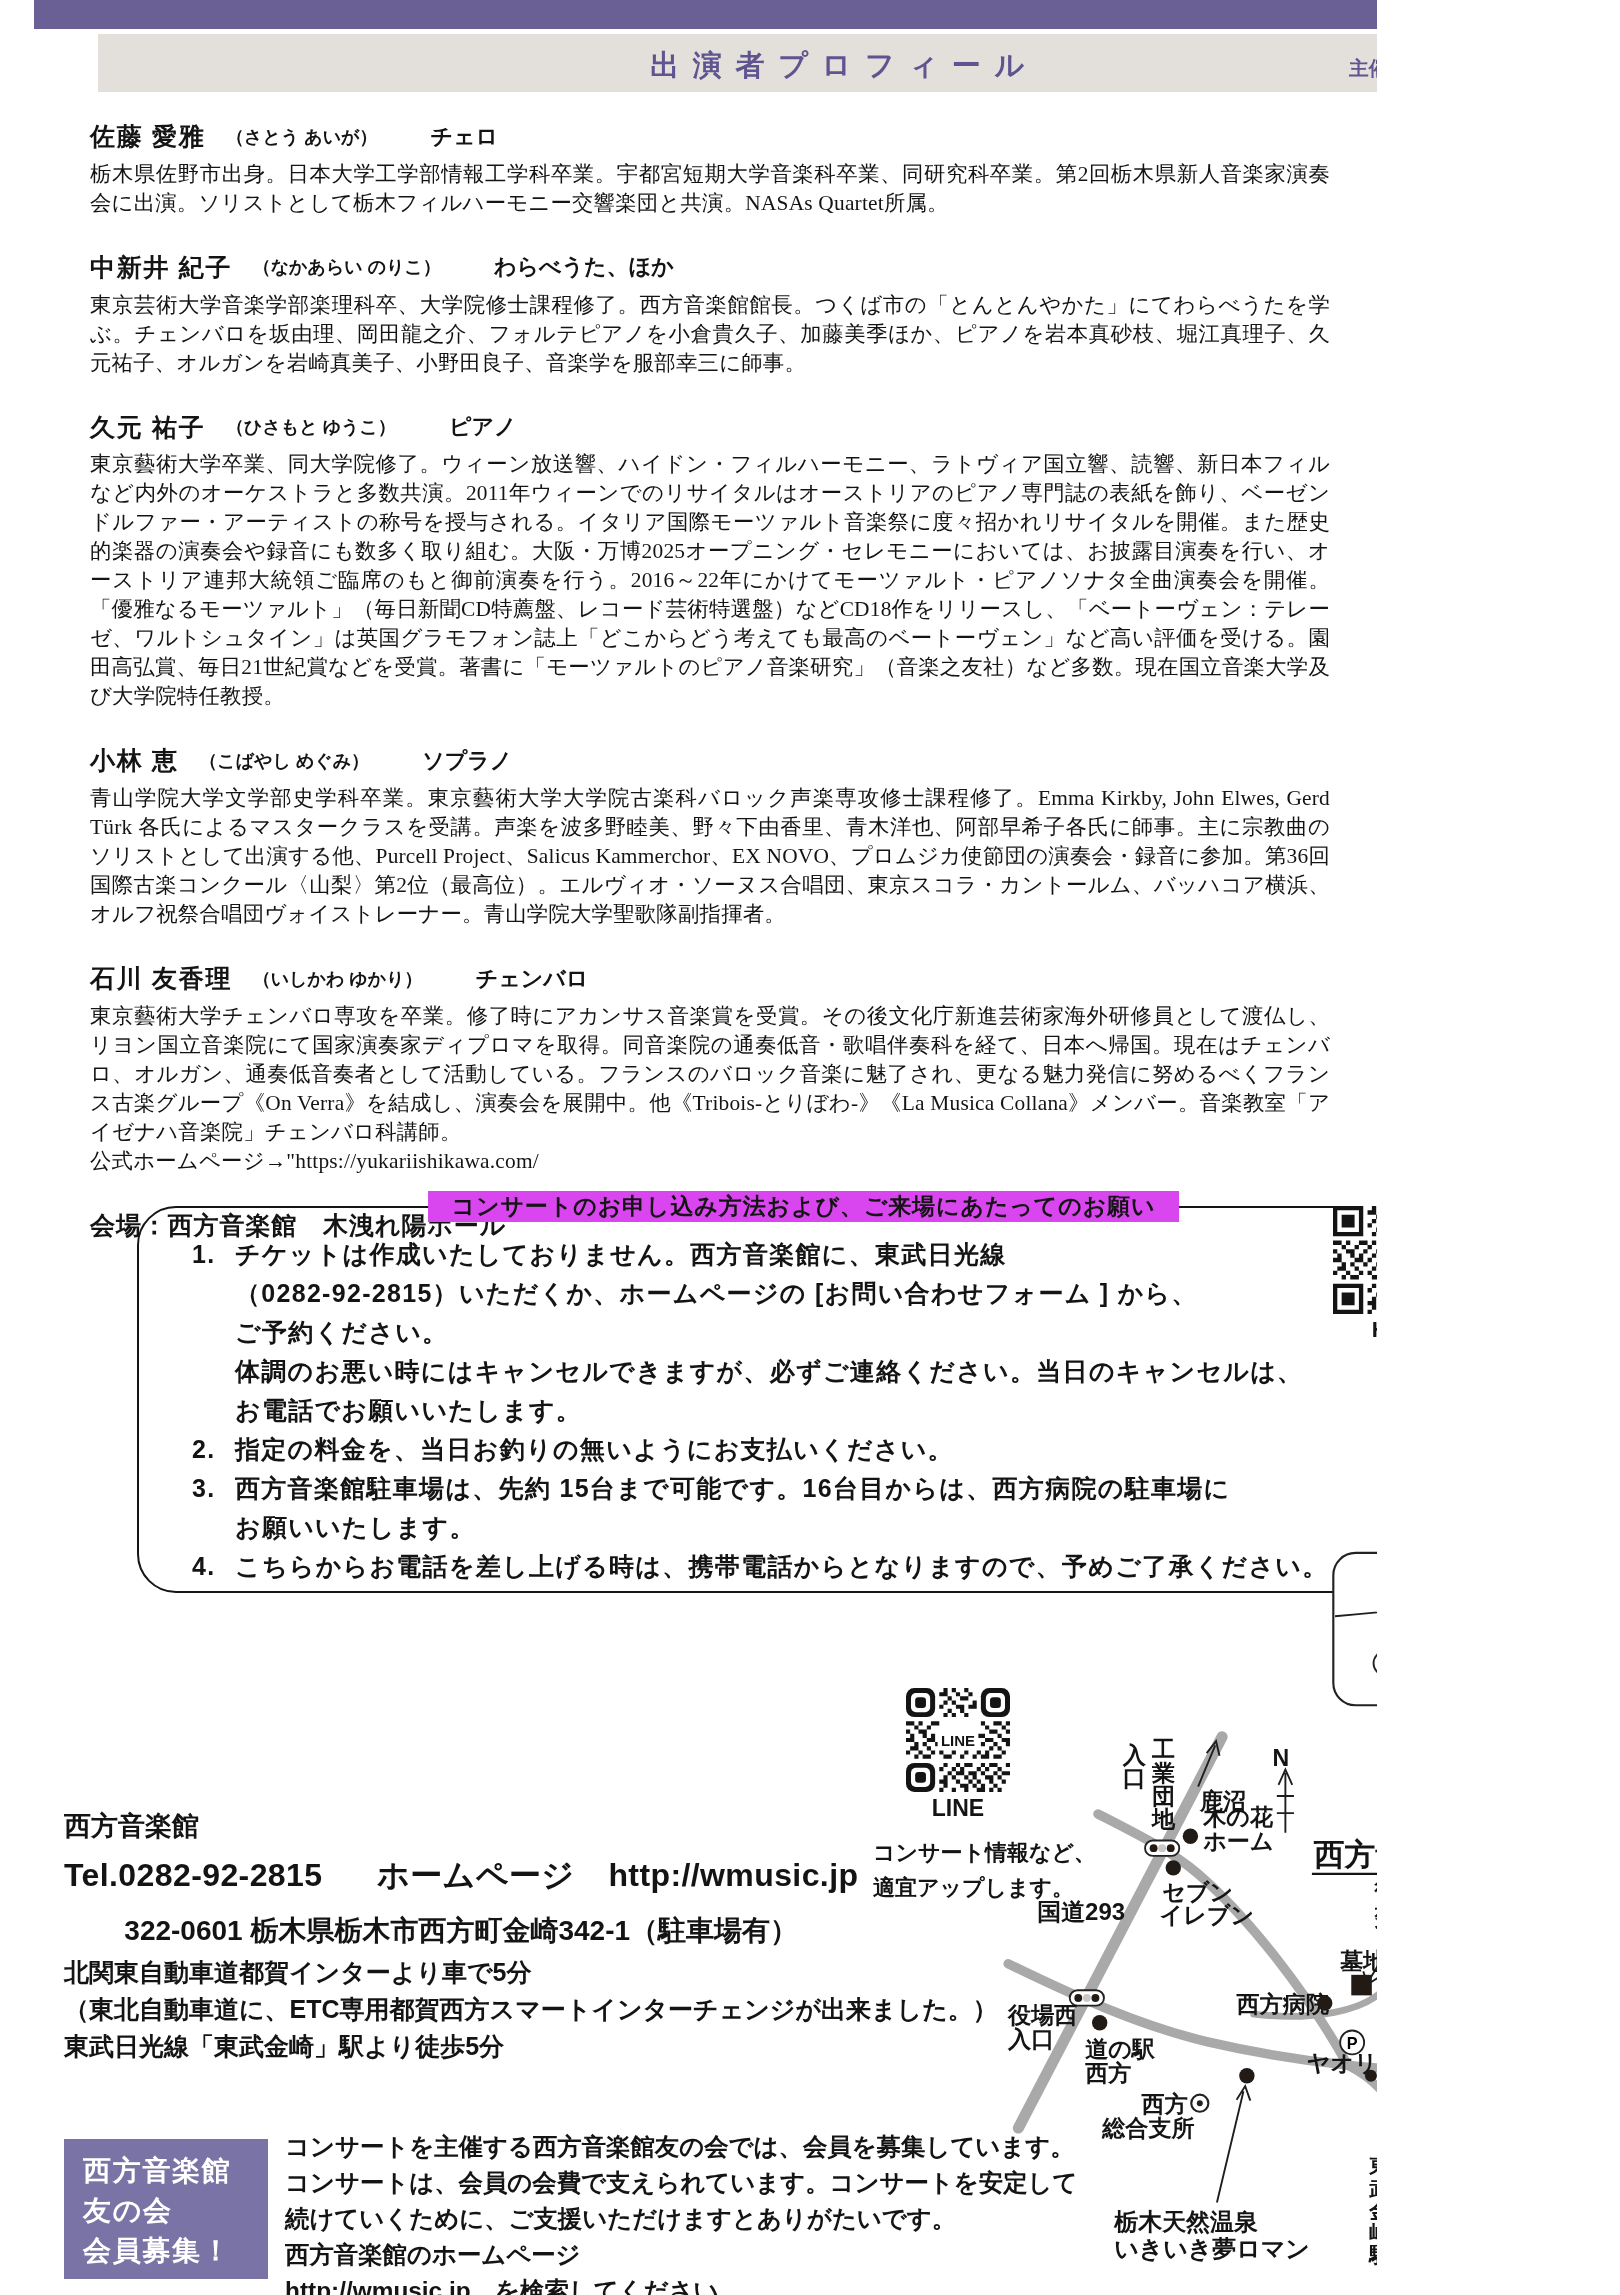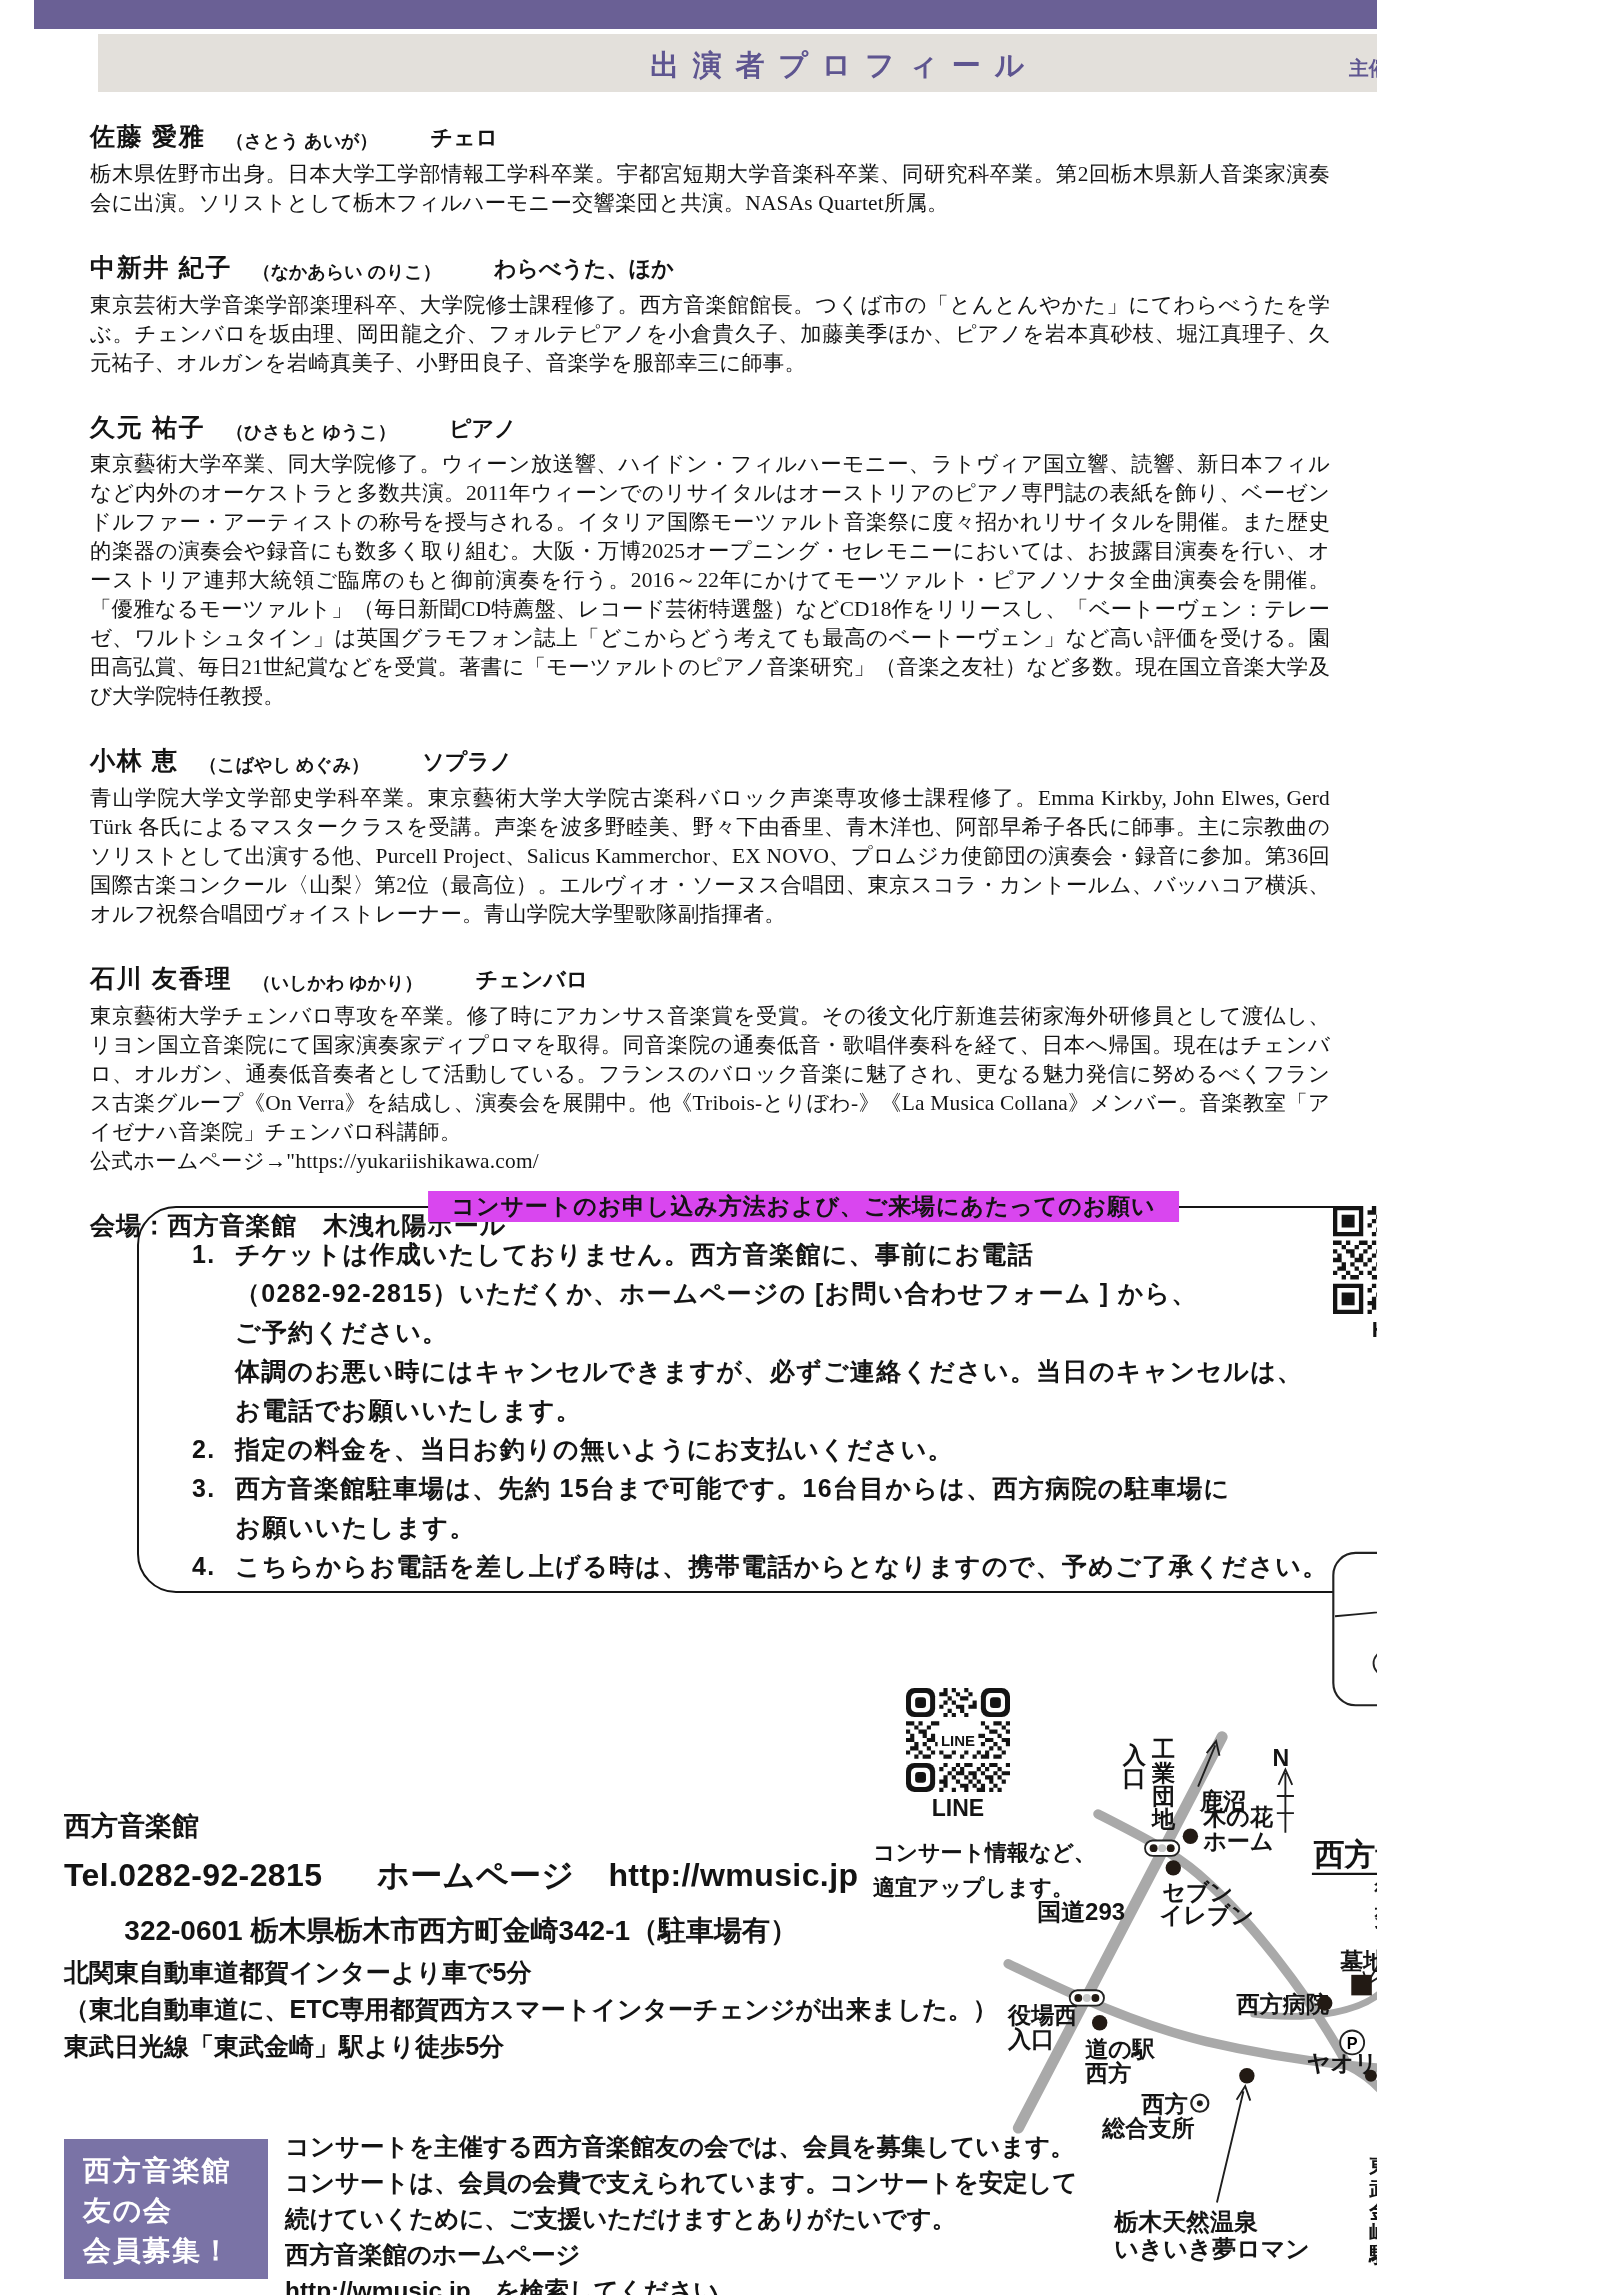--- a/index.html
+++ b/index.html
@@ -9,21 +9,21 @@
   
   .bar-purple{position:absolute;left:34px;top:0;width:1557px;height:29px;background:#6a6095;}
   .bar-gray{position:absolute;left:98px;top:34px;width:1492px;height:58px;background:#e3e0db;}
   .page-title{position:absolute;left:0;right:0;top:12px;text-align:center;
               font-size:29px;font-weight:700;letter-spacing:13.7px;color:#5e5590;}
   .organizer{position:absolute;right:24px;top:20.5px;font-size:19.7px;font-weight:700;color:#5e5590;}
 
   
   .profiles{position:absolute;left:90px;top:120px;width:1240px;}
   .profile{margin-bottom:33px;}
-  .profile-head{display:flex;align-items:flex-end;margin-bottom:6.8px;}
+  .profile-head{display:flex;align-items:center;margin-bottom:6.8px;}
   .p-name{font-size:25px;font-weight:700;letter-spacing:1.7px;}
   .p-reading{font-size:18px;font-weight:700;margin-left:20.5px;}
   .p-role{font-size:22px;font-weight:700;margin-left:53px;}
   .p-bio,.p-site{font-family:"Liberation Serif","DejaVu Serif",serif;font-size:21.4px;line-height:29px;
          text-align:justify;text-justify:inter-character;letter-spacing:0.2px;}
   .venue{margin-top:22px;font-size:25px;font-weight:700;letter-spacing:0.9px;}
 
   
   .notice-box{position:absolute;left:137px;top:1206px;width:1333px;height:387px;
               border:2.6px solid #151515;border-radius:39px;box-sizing:border-box;}
@@ -146,21 +146,21 @@
         <path fill="#141414" d="M2 2h3v3H2z M20 2h3v3h-3z M2 20h3v3H2z"></path>
         <path fill="#141414" d="M9 0h1v1H9z M11 0h1v1h-1z M14 0h1v1h-1z M8 1h2v1H8z M12 1h1v1h-1z M15 1h1v1h-1z M10 2h1v1h-1z M13 2h2v1h-2z M9 3h1v1H9z M11 3h1v1h-1z M16 3h1v1h-1z M8 4h1v1H8z M12 4h2v1h-2z M15 4h2v1h-2z M10 5h1v1h-1z M13 5h1v1h-1z M9 6h1v1H9z M11 6h1v1h-1z M14 6h1v1h-1z M16 6h1v1h-1z M0 8h2v1H0z M3 8h1v1H3z M6 8h2v1H6z M9 8h1v1H9z M12 8h1v1h-1z M14 8h2v1h-2z M18 8h1v1h-1z M21 8h2v1h-2z M24 8h1v1h-1z M2 9h1v1H2z M5 9h1v1H5z M8 9h1v1H8z M11 9h2v1h-2z M16 9h1v1h-1z M19 9h1v1h-1z M23 9h1v1h-1z M0 10h1v1H0z M3 10h2v1H3z M7 10h1v1H7z M10 10h1v1h-1z M13 10h1v1h-1z M15 10h2v1h-2z M20 10h2v1h-2z M24 10h1v1h-1z M1 11h1v1H1z M4 11h1v1H4z M6 11h1v1H6z M9 11h1v1H9z M12 11h1v1h-1z M17 11h2v1h-2z M22 11h1v1h-1z M0 12h2v1H0z M5 12h2v1H5z M8 12h1v1H8z M11 12h1v1h-1z M14 12h1v1h-1z M16 12h1v1h-1z M19 12h2v1h-2z M23 12h2v1h-2z M2 13h1v1H2z M4 13h1v1H4z M7 13h1v1H7z M10 13h2v1h-2z M13 13h1v1h-1z M15 13h1v1h-1z M18 13h1v1h-1z M21 13h1v1h-1z M24 13h1v1h-1z M1 14h2v1H1z M5 14h1v1H5z M9 14h1v1H9z M12 14h2v1h-2z M16 14h2v1h-2z M20 14h1v1h-1z M22 14h1v1h-1z M0 15h1v1H0z M3 15h1v1H3z M6 15h1v1H6z M8 15h1v1H8z M11 15h1v1h-1z M14 15h1v1h-1z M17 15h1v1h-1z M19 15h1v1h-1z M23 15h1v1h-1z M2 16h1v1H2z M4 16h2v1H4z M9 16h2v1H9z M13 16h1v1h-1z M16 16h1v1h-1z M18 16h2v1h-2z M21 16h2v1h-2z M24 16h1v1h-1z M9 18h1v1H9z M12 18h1v1h-1z M14 18h2v1h-2z M18 18h1v1h-1z M20 18h2v1h-2z M24 18h1v1h-1z M8 19h1v1H8z M11 19h1v1h-1z M13 19h1v1h-1z M17 19h1v1h-1z M19 19h1v1h-1z M22 19h1v1h-1z M10 20h1v1h-1z M12 20h2v1h-2z M15 20h2v1h-2z M18 20h1v1h-1z M21 20h1v1h-1z M23 20h2v1h-2z M9 21h1v1H9z M11 21h1v1h-1z M14 21h1v1h-1z M16 21h1v1h-1z M19 21h2v1h-2z M22 21h1v1h-1z M8 22h2v1H8z M12 22h1v1h-1z M15 22h1v1h-1z M17 22h1v1h-1z M20 22h1v1h-1z M23 22h1v1h-1z M9 23h1v1H9z M13 23h2v1h-2z M16 23h1v1h-1z M18 23h1v1h-1z M21 23h1v1h-1z M24 23h1v1h-1z M8 24h1v1H8z M11 24h1v1h-1z M14 24h1v1h-1z M17 24h2v1h-2z M20 24h1v1h-1z M22 24h1v1h-1z"></path>
       </svg>
       <div class="qr-caption">HP</div>
     </div>
 
     <div class="notice-items">
       <div class="n-item">
         <span class="n-num">1.</span>
         <div class="n-lines">
-          <div>チケットは作成いたしておりません。西方音楽館に、事前にお電話</div>
+          <div>チケットは作成いたしておりません。西方音楽館に、東武日光線</div>
           <div>（0282-92-2815）いただくか、ホームページの [お問い合わせフォーム ] から、</div>
           <div>ご予約ください。</div>
           <div>体調のお悪い時にはキャンセルできますが、必ずご連絡ください。当日のキャンセルは、</div>
           <div>お電話でお願いいたします。</div>
         </div>
       </div>
       <div class="n-item">
         <span class="n-num">2.</span>
         <div class="n-lines">
           <div>指定の料金を、当日お釣りの無いようにお支払いください。</div>

